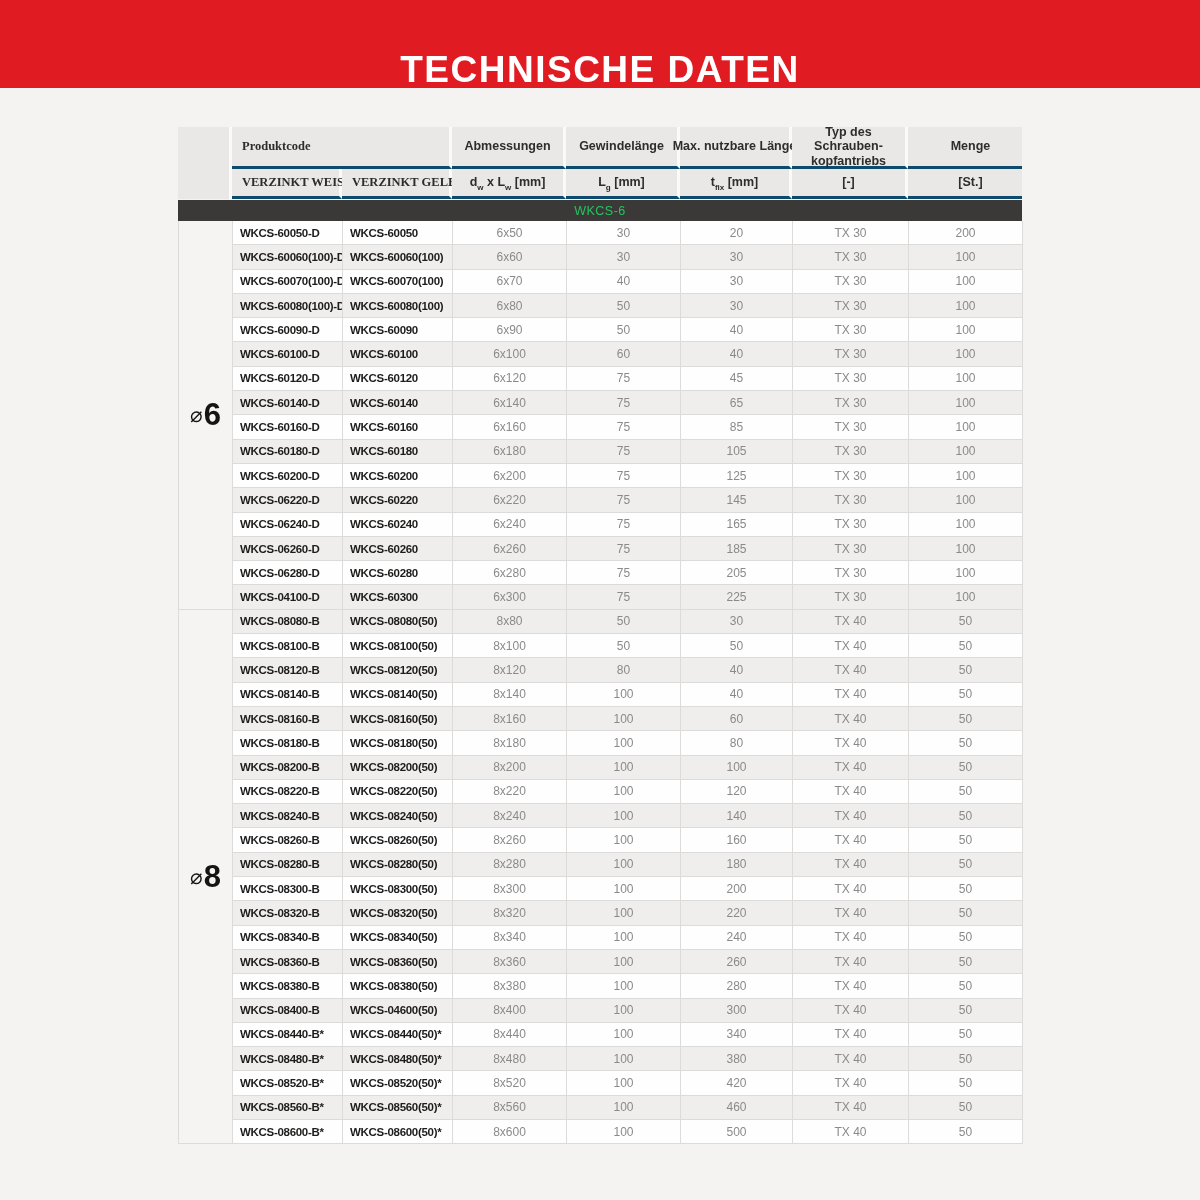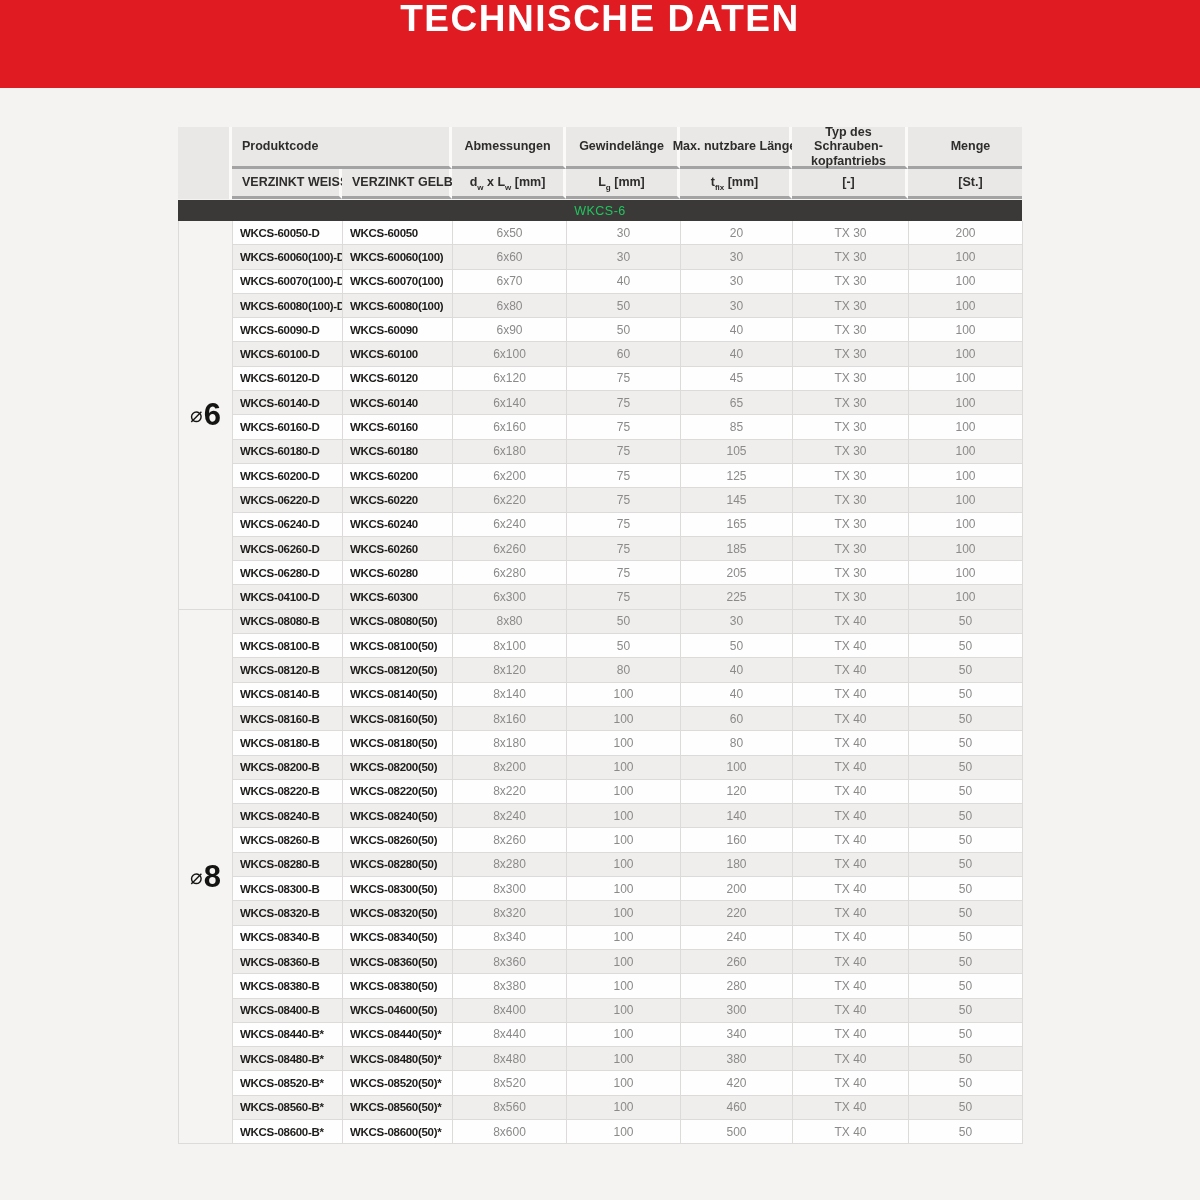--- a/index.html
+++ b/index.html
@@ -6,45 +6,45 @@
   body{
     width:1200px;height:1200px;
     background:var(--page-bg,#f4f3f1);
     font-family:"Liberation Sans",sans-serif;
     overflow:hidden;position:relative;
   }
   
   .banner{
     width:1200px;height:88px;
     background:var(--banner-red,#e01b22);
-    display:flex;align-items:flex-start;justify-content:center;
+    display:flex;align-items:flex-end;justify-content:center;
   }
   .banner h1{
     margin:0;color:#ffffff;font-size:37px;font-weight:700;
     letter-spacing:1.5px;line-height:1;
   }
   
   .tbl{
     position:absolute;left:178px;top:127px;width:844px;
   }
   .grid{
     display:grid;
     grid-template-columns:54px 110px 110px 114px 114px 112px 116px 114px;
   }
   
   .head-grid{grid-template-rows:42px 30px;}
   .hcell{
     background:var(--header-gray,#e9e8e7);
     color:#2e2d2c;font-size:12.5px;font-weight:700;
     display:flex;align-items:center;justify-content:center;
     text-align:center;line-height:1.15;
-    border-right:3px solid #fbfaf9;border-bottom:3px solid #a3a3a3;
+    border-right:3px solid #fbfaf9;border-bottom:3px solid #0c4a6e;
     box-sizing:border-box;white-space:nowrap;
   }
-  .hcell.left{justify-content:flex-start;padding-left:10px;}
+  .hcell.left{justify-content:flex-start;padding-left:10px;font-family:Liberation Serif, serif;}
   .hcell.wrap{white-space:normal;}
   .hcell.last{border-right:none;padding-left:11px;}
   .hcell.corner{grid-row:1 / span 2;grid-column:1;border-bottom:none;}
   .hcell.span2{grid-column:2 / span 2;}
   sub{font-size:8px;line-height:0;}
   
   .band{
     height:21px;margin-top:1px;
     background:var(--band-dark,#3a3938);
     color:#22c55e;font-size:12.5px;

